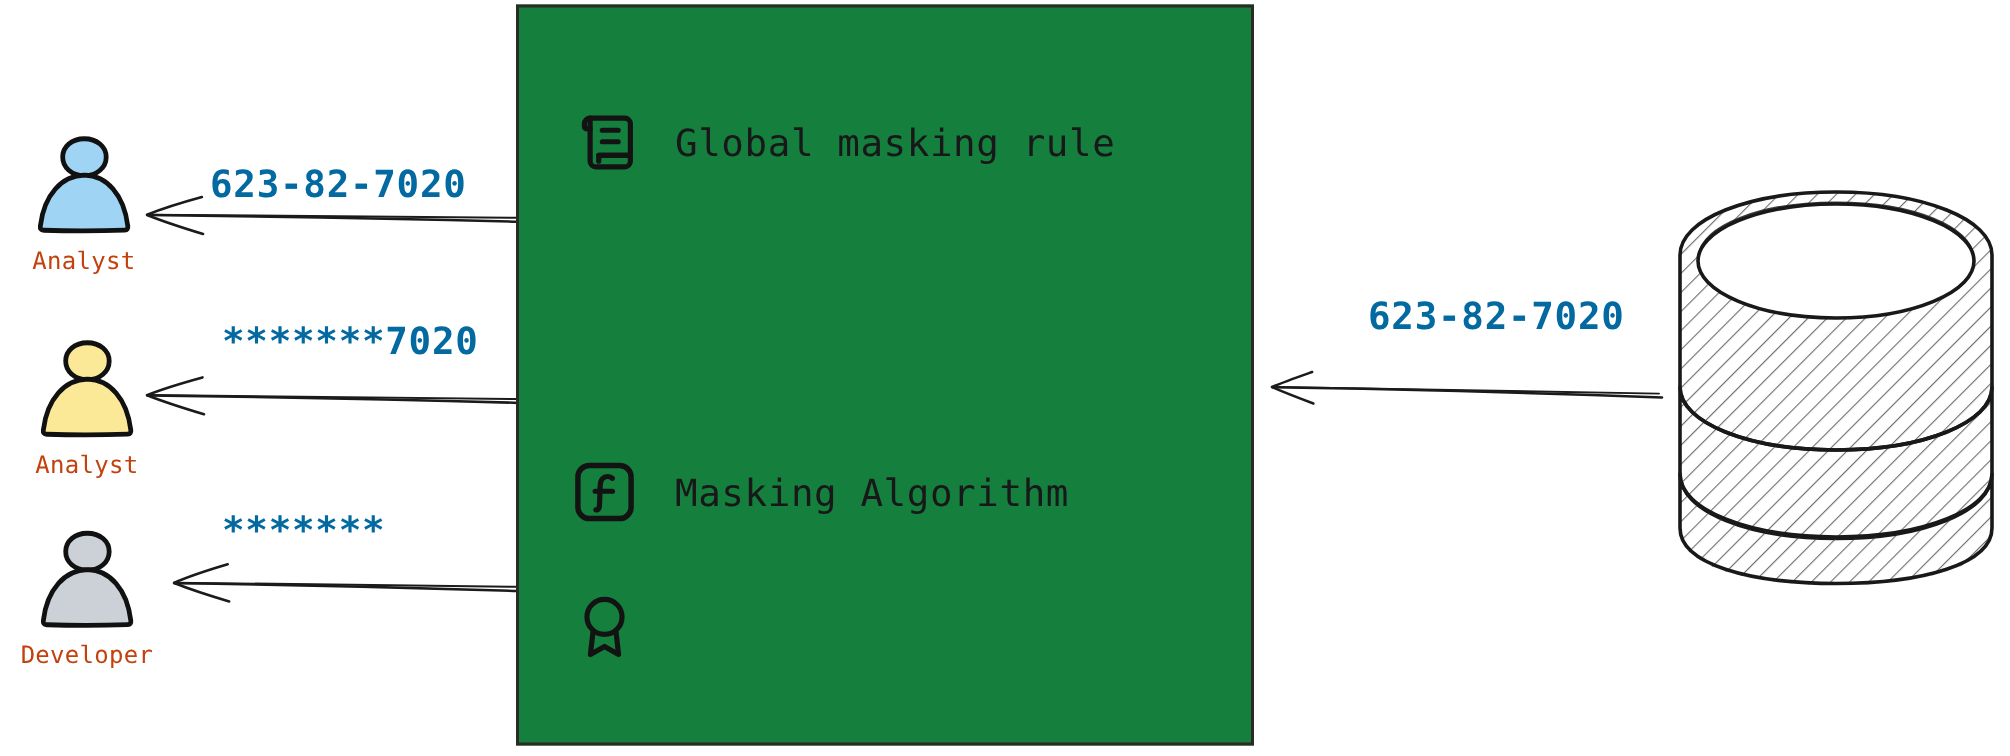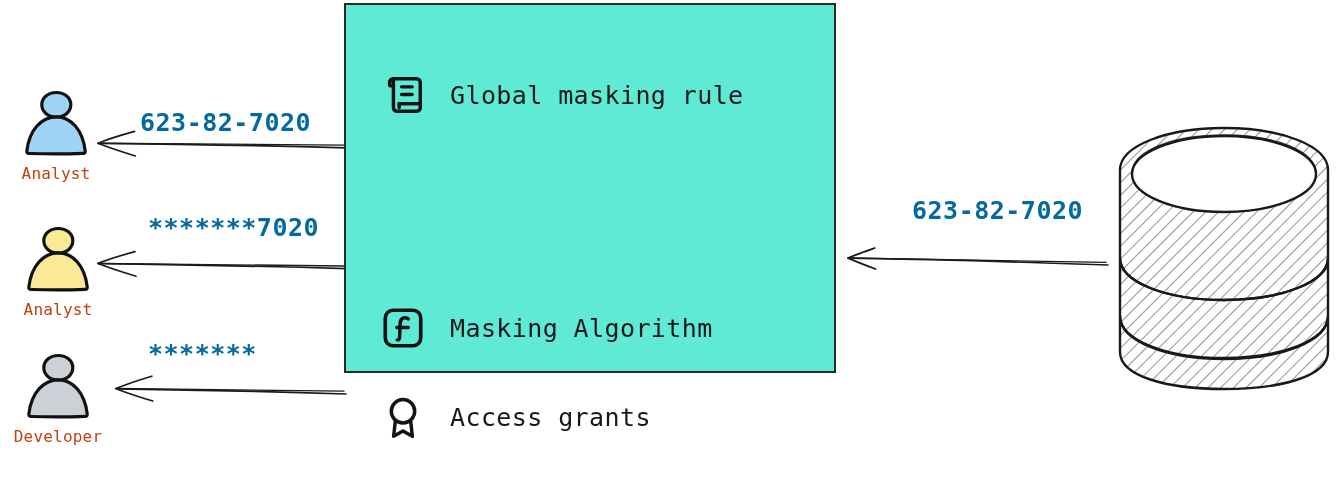--- a/index.html
+++ b/index.html
@@ -65,22 +65,22 @@
     stroke-linecap: round;
     stroke-linejoin: round;
   }
 
   
   .policy-box {
     position: absolute;
     left: 344px;
     top: 3px;
     width: 492px;
-    height: 370px;
-    background: #5eead4;
+    height: 494px;
+    background: #15803d;
     border: 2px solid #2b2b23;
     box-sizing: border-box;
   }
   .policy-list {
     position: absolute;
     left: 0;
     top: 0;
     width: 100%;
     height: 100%;
   }
@@ -200,21 +200,20 @@
           <path d="M17.5 23.5 H29.5" fill="none" stroke="#131313" stroke-width="3.6" stroke-linecap="round"></path>
         </svg>
         <div class="policy-text">Masking Algorithm</div>
       </div>
 
       <div class="policy-row row-3">
         <svg class="policy-icon" viewBox="0 0 48 48">
           <circle cx="24" cy="18" r="12.2" fill="none" stroke="#131313" stroke-width="3.6"></circle>
           <path d="M16 28.4 L14.2 44.2 L24 38.6 L33.8 44.2 L32 28.4" fill="none" stroke="#131313" stroke-width="3.6" stroke-linejoin="round" stroke-linecap="round"></path>
         </svg>
-        <div class="policy-text">Access grants</div>
       </div>
 
     </div>
   </div>
 
   <div class="flow-label" style="left:912px; top:196px;">623-82-7020</div>
 
   <svg class="arrow-svg" style="left:842px; top:243px;" width="268" height="32" viewBox="0 0 268 32">
     <path class="arrow-stroke" d="M266 22.0 C 210 20.0, 120 16.8, 6.5 15.2"></path>
     <path class="arrow-stroke" d="M264 19.4 C 208 18.4, 118 16.2, 6.2 14.9" style="stroke-width:1.3;"></path>

